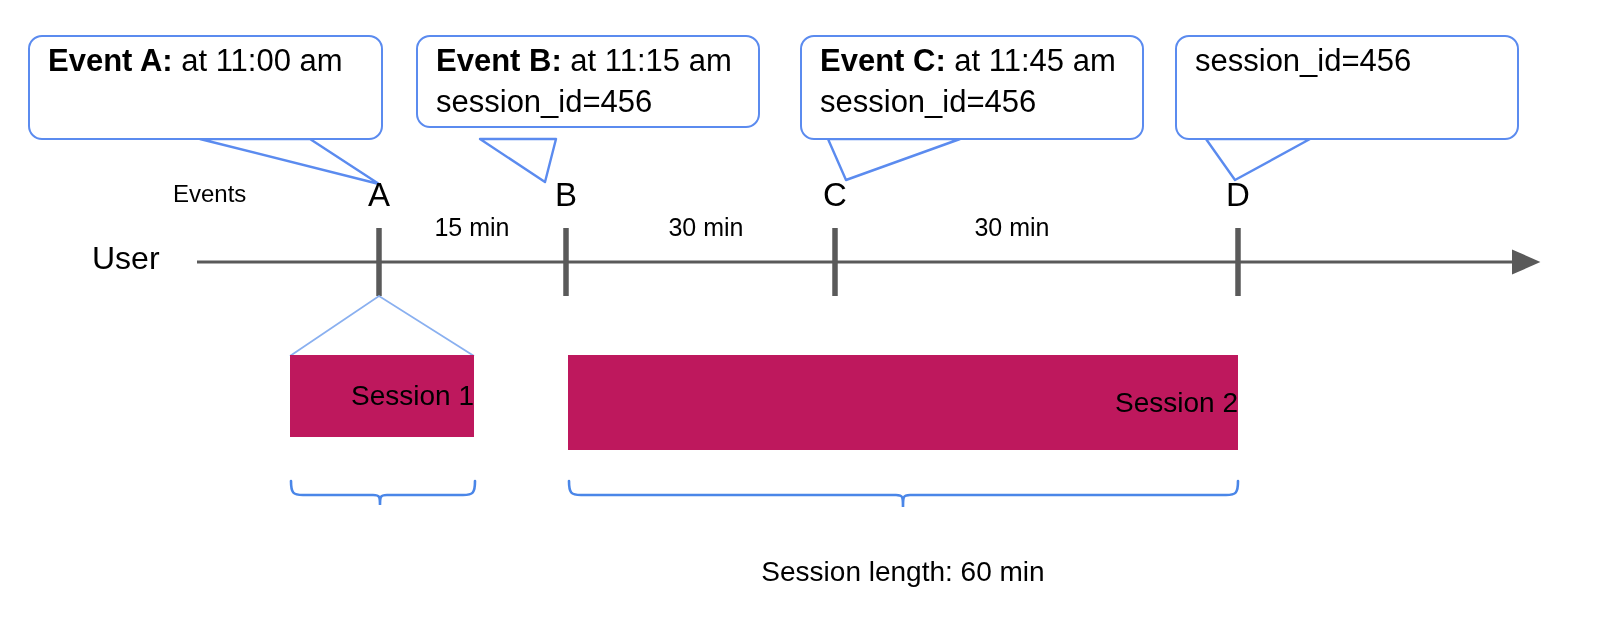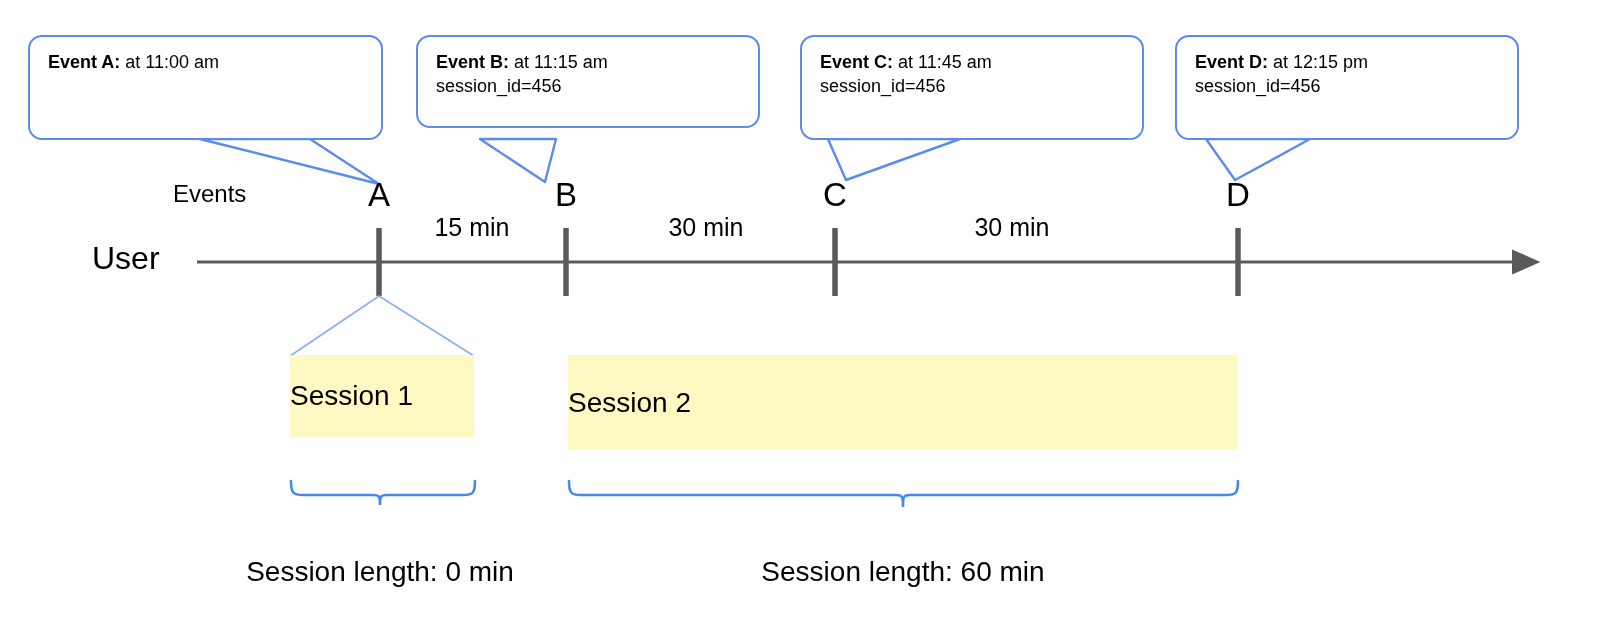--- a/index.html
+++ b/index.html
@@ -13,22 +13,22 @@
   }
   #stage{position:absolute;left:0;top:0;width:1614px;height:642px;}
   #vec{position:absolute;left:0;top:0;width:1614px;height:642px;}
 
   .callout{
     position:absolute;
     box-sizing:border-box;
     border:2.2px solid #5b8bef;
     border-radius:14px;
     background:#ffffff;
-    padding:14px 16px 12px 18px;
-    font-size:18px;
+    padding:3px 16px 12px 18px;
+    font-size:31px;
     line-height:1.33;
     color:#000;
     white-space:nowrap;
     z-index:3;
   }
   .callout b{font-weight:bold;}
 
   .axis-label{
     position:absolute;
     font-size:24px;
@@ -51,25 +51,25 @@
     position:absolute;
     font-size:25px;
     color:#000;
     text-align:center;
     z-index:3;
     white-space:nowrap;
   }
 
   .session-bar{
     position:absolute;
-    background:#fef9c3;
+    background:#be185d;
     z-index:2;
     display:flex;
     align-items:center;
-    justify-content:flex-start;
+    justify-content:flex-end;
   }
   .session-bar span{
     font-size:28px;
     color:#000;
     white-space:nowrap;
   }
 
   .len-label{
     position:absolute;
     font-size:28px;
@@ -120,21 +120,20 @@
     <div><b>Event B:</b><span> at 11:15 am</span></div>
     <div>session_id=456</div>
   </div>
 
   <div class="callout" style="left:800px;top:35px;width:344px;height:105px;">
     <div><b>Event C:</b><span> at 11:45 am</span></div>
     <div>session_id=456</div>
   </div>
 
   <div class="callout" style="left:1175px;top:35px;width:344px;height:105px;">
-    <div><b>Event D:</b><span> at 12:15 pm</span></div>
     <div>session_id=456</div>
   </div>
 
   <div class="axis-label" style="left:173px;top:180px;">Events</div>
 
   <div class="axis-label big" style="left:92px;top:240px;">User</div>
 
   <div class="tick-letter" style="left:359px;top:176px;width:40px;">A</div>
   <div class="tick-letter" style="left:546px;top:176px;width:40px;">B</div>
   <div class="tick-letter" style="left:815px;top:176px;width:40px;">C</div>
@@ -145,16 +144,15 @@
   <div class="gap-label" style="left:942px;top:213px;width:140px;">30 min</div>
 
   <div class="session-bar" style="left:290px;top:355px;width:184px;height:82px;">
     <span>Session 1</span>
   </div>
 
   <div class="session-bar" style="left:568px;top:355px;width:670px;height:95px;">
     <span>Session 2</span>
   </div>
 
-  <div class="len-label" style="left:180px;top:556px;width:400px;">Session length: 0 min</div>
   <div class="len-label" style="left:693px;top:556px;width:420px;">Session length: 60 min</div>
 
 </div>
 
 </body></html>

